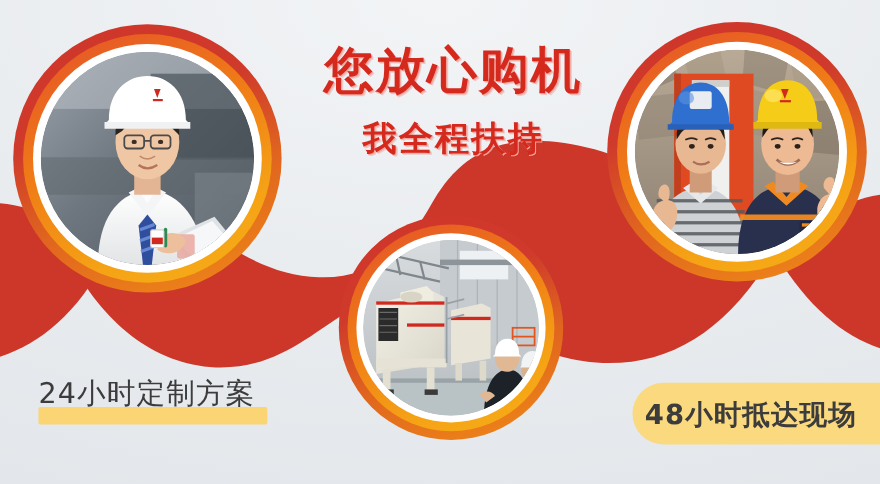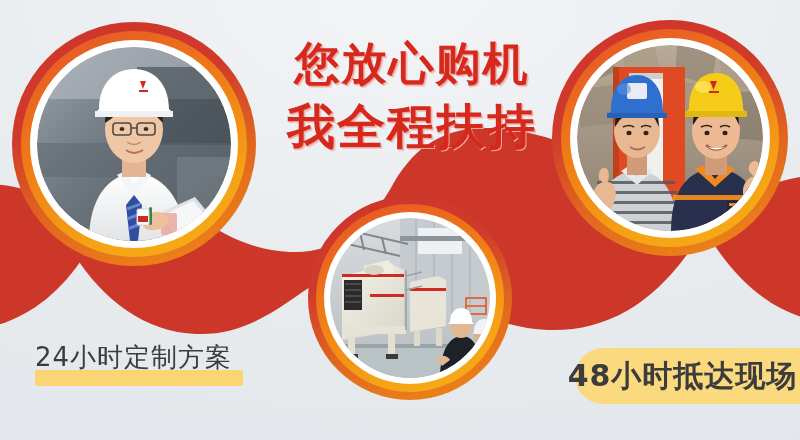--- a/index.html
+++ b/index.html
@@ -36,21 +36,21 @@
     position:absolute;z-index:6;
     left:278px;top:36px;width:268px;
     text-align:center;
     font-family:"DejaVu Sans","Liberation Sans",sans-serif;
     font-weight:bold;
     color:#d5291e;
     letter-spacing:2px;
     text-shadow:1px 1px 0 #f0a59c, 2px 2px 0 rgba(213,41,30,.18);
   }
   .headline .l1{font-size:45px;line-height:56px;display:block;}
-  .headline .l2{font-size:48px;line-height:56px;display:block;margin-top:6px;}
+  .headline .l2{font-size:31px;line-height:56px;display:block;margin-top:6px;}
 
   
   .label-left{position:absolute;z-index:6;left:35px;top:340px;}
   .label-left .hl{
     position:absolute;left:0;top:30px;width:208px;height:16px;
     background:#fbd473;border-radius:2px;z-index:-1;
   }
   .label-left .txt{
     font-family:"DejaVu Sans","Liberation Sans",sans-serif;
     font-size:26px;font-weight:normal;color:#3c3c3c;letter-spacing:1px;
@@ -59,21 +59,21 @@
 
   
   .label-right{
     position:absolute;z-index:6;left:575px;top:348px;width:235px;height:56px;
     background:#fbd97e;border-radius:28px 0 0 28px;
     display:flex;align-items:center;justify-content:center;
     padding-right:20px;box-sizing:border-box;
   }
   .label-right .txt{
     font-family:"DejaVu Sans","Liberation Sans",sans-serif;
-    font-size:30px;font-weight:bold;color:#3c3c3c;letter-spacing:1px;
+    font-size:25px;font-weight:bold;color:#3c3c3c;letter-spacing:1px;
     white-space:nowrap;
   }
 </style>
 </head>
 <body>
 
 <div id="banner">
 
   <svg class="ribbon" width="800" height="440" viewBox="0 0 800 440">
     <path d="M -40 150

